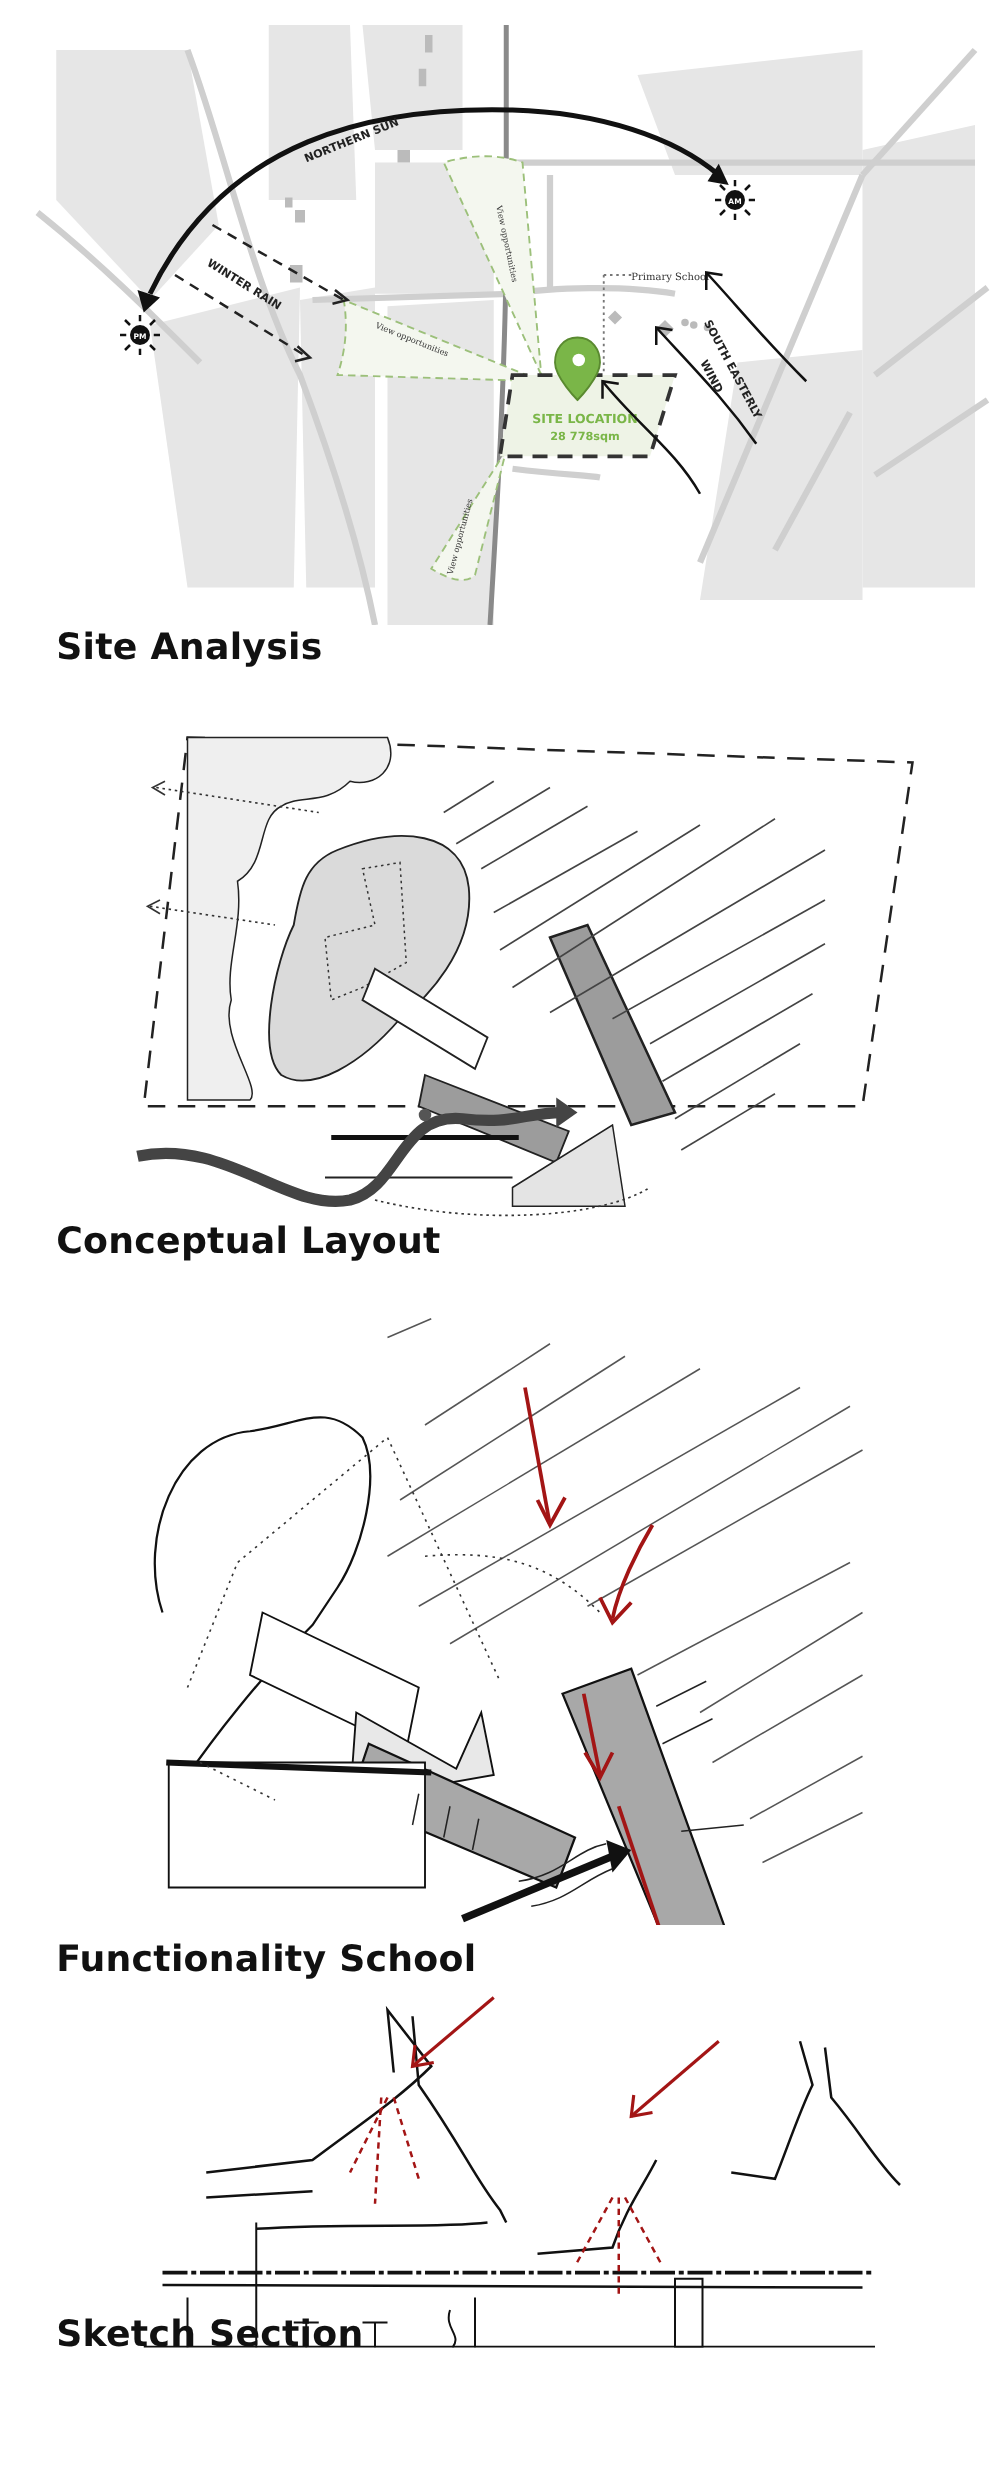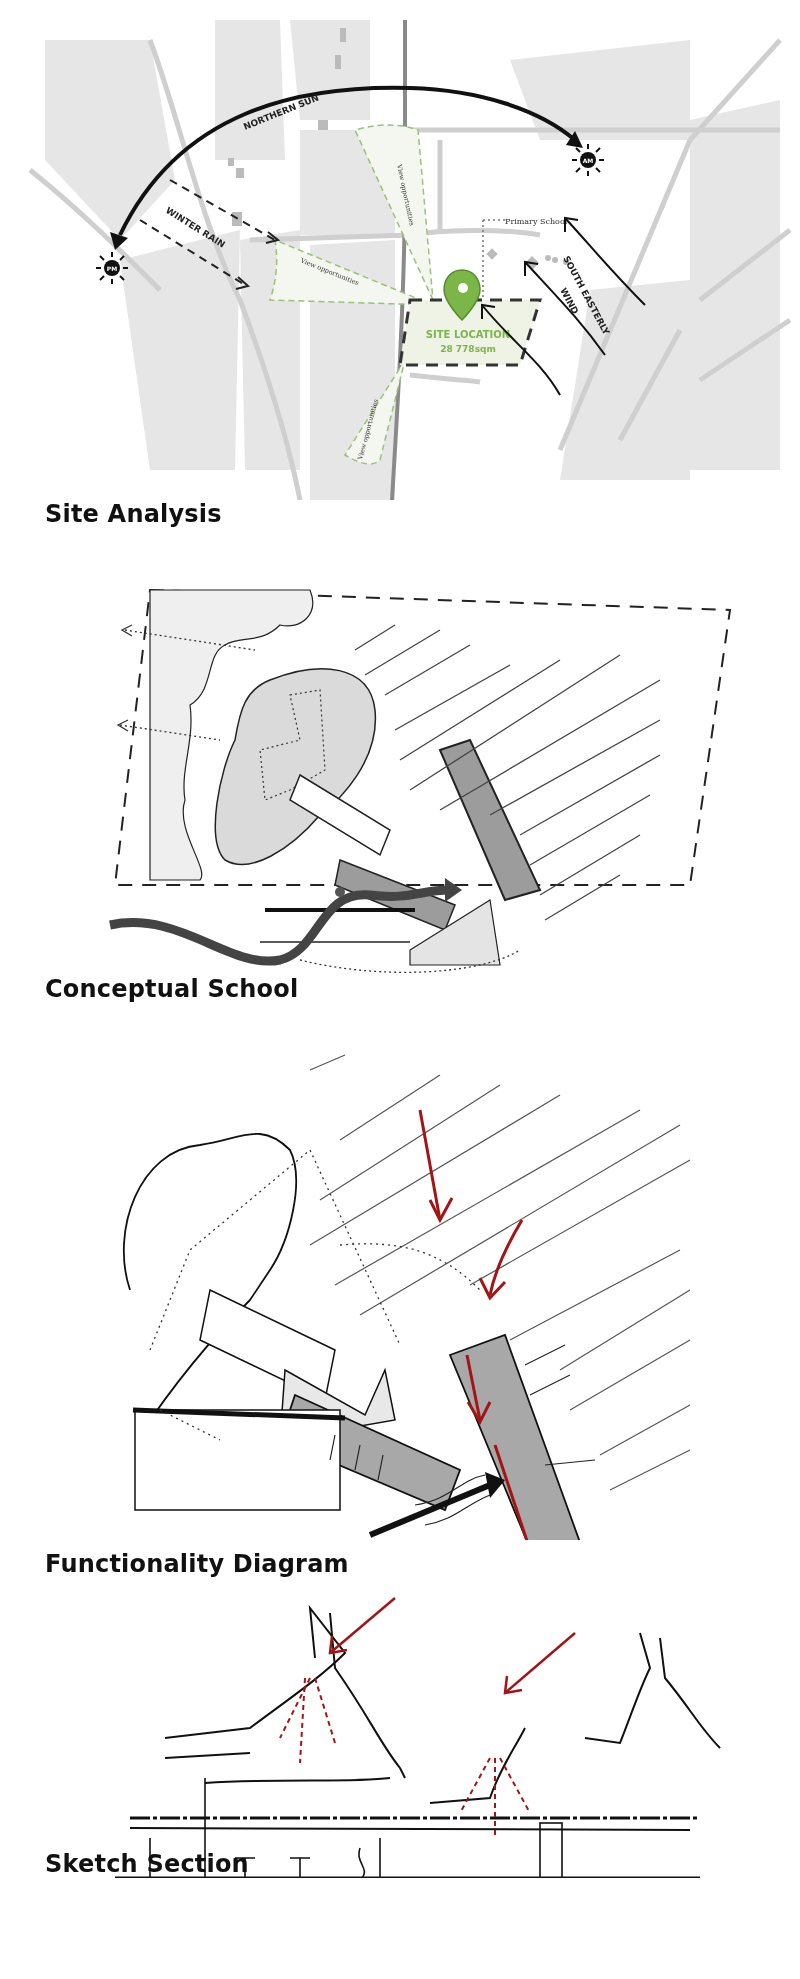--- a/index.html
+++ b/index.html
@@ -1,20 +1,20 @@
 <!DOCTYPE html>
 <html><head>
   <meta charset="utf-8">
   <style>
     html, body { margin: 0; padding: 0; background: #ffffff; }
     body { width: 800px; height: 1979px; position: relative; overflow: hidden;
            font-family: "DejaVu Sans", "Liberation Sans", sans-serif; }
     .panel { position: absolute; left: 0; width: 800px; }
     .heading { position: absolute; left: 45px; font-family: "DejaVu Sans", sans-serif;
-               font-weight: bold; font-size: 24px; color: #111; letter-spacing: 0.2px; margin: 0; }
+               font-weight: bold; font-size: 29px; color: #111; letter-spacing: 0.2px; margin: 0; }
     svg { position: absolute; left: 0; top: 0; }
     .maplabel { font-family: "DejaVu Sans", sans-serif; font-weight: bold; fill: #222; }
     .small { font-family: "DejaVu Serif", serif; fill: #333; }
     .green { fill: #7ab648; font-family: "DejaVu Sans", sans-serif; font-weight: bold; }
   </style>
 </head>
 <body>
 
 <div class="panel" style="top:0;height:560px;">
   <svg width="800" height="500" viewBox="0 0 800 500">
@@ -192,21 +192,21 @@
     <g stroke="#333" stroke-width="1.3" stroke-dasharray="2,3" fill="none">
       <line x1="125" y1="60" x2="255" y2="80"></line>
       <line x1="120" y1="155" x2="220" y2="170"></line>
       <path d="M300,390 C380,410 480,405 520,380"></path>
     </g>
     <g stroke="#333" stroke-width="1.3" fill="none">
       <path d="M132,55 L122,60 L132,66"></path>
         <path d="M128,150 L118,155 L128,161"></path>
     </g>
   </svg>
-  <h2 class="heading" style="top:405px;">Conceptual School</h2>
+  <h2 class="heading" style="top:405px;">Conceptual Layout</h2>
 </div>
 
 <div class="panel" style="top:1040px;height:560px;">
   <svg width="800" height="500" viewBox="0 0 800 500">
 
     <g stroke="#555" stroke-width="1.2">
       <line x1="310" y1="30" x2="345" y2="15"></line>
         <line x1="340" y1="100" x2="440" y2="35"></line>
       <line x1="320" y1="160" x2="500" y2="45"></line>
         <line x1="310" y1="205" x2="560" y2="55"></line>
@@ -256,21 +256,21 @@
       <path d="M330,420 L335,395"></path>
         <path d="M355,430 L360,405"></path>
         <path d="M378,440 L383,415"></path>
       <path d="M415,465 C450,460 460,440 485,435"></path>
         <path d="M425,485 C455,480 465,465 490,455"></path>
       <path d="M545,425 L595,420"></path>
         <path d="M525,325 L565,305"></path>
         <path d="M530,355 L570,335"></path>
     </g>
   </svg>
-  <h2 class="heading" style="top:510px;">Functionality Diagram</h2>
+  <h2 class="heading" style="top:510px;">Functionality School</h2>
 </div>
 
 <div class="panel" style="top:1578px;height:369px;">
   <svg width="800" height="300" viewBox="0 0 800 300">
 
     <g stroke="#111" stroke-width="2" fill="none">
       <path d="M165,160 L250,150 C290,120 320,100 345,75 L310,30 L315,80"></path>
       <path d="M330,35 L335,90 C370,140 380,165 400,190 L405,200"></path>
       <path d="M165,180 L250,175"></path>
       <path d="M205,205 C280,200 350,205 390,200"></path>

